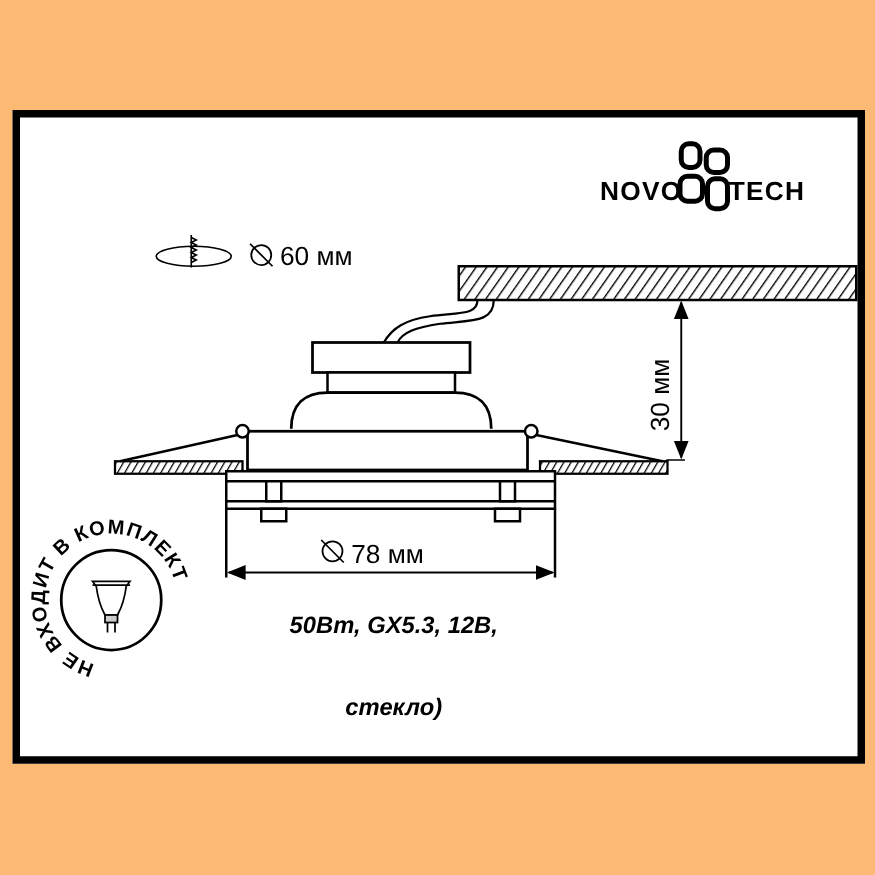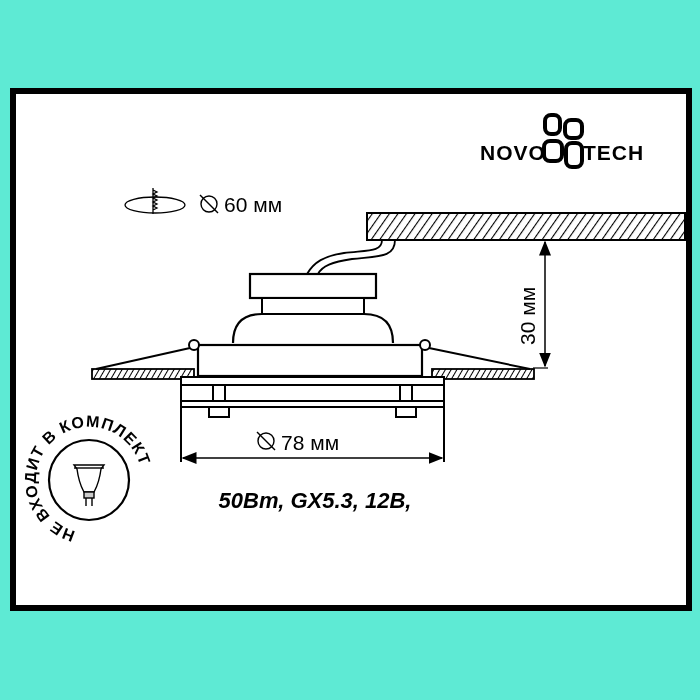--- a/index.html
+++ b/index.html
@@ -7,21 +7,21 @@
       padding: 0;
       width: 700px;
       height: 700px;
       background: #ffffff;
       overflow: hidden;
     }
     .canvas {
       position: relative;
       width: 700px;
       height: 700px;
-      background: #5eead4;
+      background: #fdba74;
     }
     .frame {
       position: absolute;
       left: 10px;
       top: 88px;
       width: 670px;
       height: 511px;
       border: 6px solid #000000;
       background: #ffffff;
     }
@@ -50,21 +50,21 @@
       font-weight: bold;
       fill: #000;
       letter-spacing: 1px;
     }
     .spec {
       position: absolute;
       left: 150px;
       width: 330px;
       text-align: center;
       font-family: "Liberation Sans", sans-serif;
-      font-size: 22px;
+      font-size: 19px;
       font-weight: bold;
       font-style: italic;
       color: #000;
       line-height: 30px;
     }
   </style>
 </head>
 <body>
 
 <div class="canvas">
@@ -163,13 +163,14 @@
         <path d="M74,465 L104,465 L101,469 C99,484 95,490 94,492 L84,492 C83,490 79,484 77,469 Z"></path>
         <line x1="74" y1="468" x2="104" y2="468"></line>
         <rect x="84" y="492" width="10" height="6" fill="#ccc"></rect>
         <line x1="86" y1="498" x2="86" y2="506"></line>
         <line x1="92" y1="498" x2="92" y2="506"></line>
       </g>
     </g>
   </svg>
 
   <div class="spec" style="top:486px;">50Вт, GX5.3, 12В,</div>
+  <div class="spec" style="top:552px;">стекло)</div>
 </div>
 
 </body></html>

